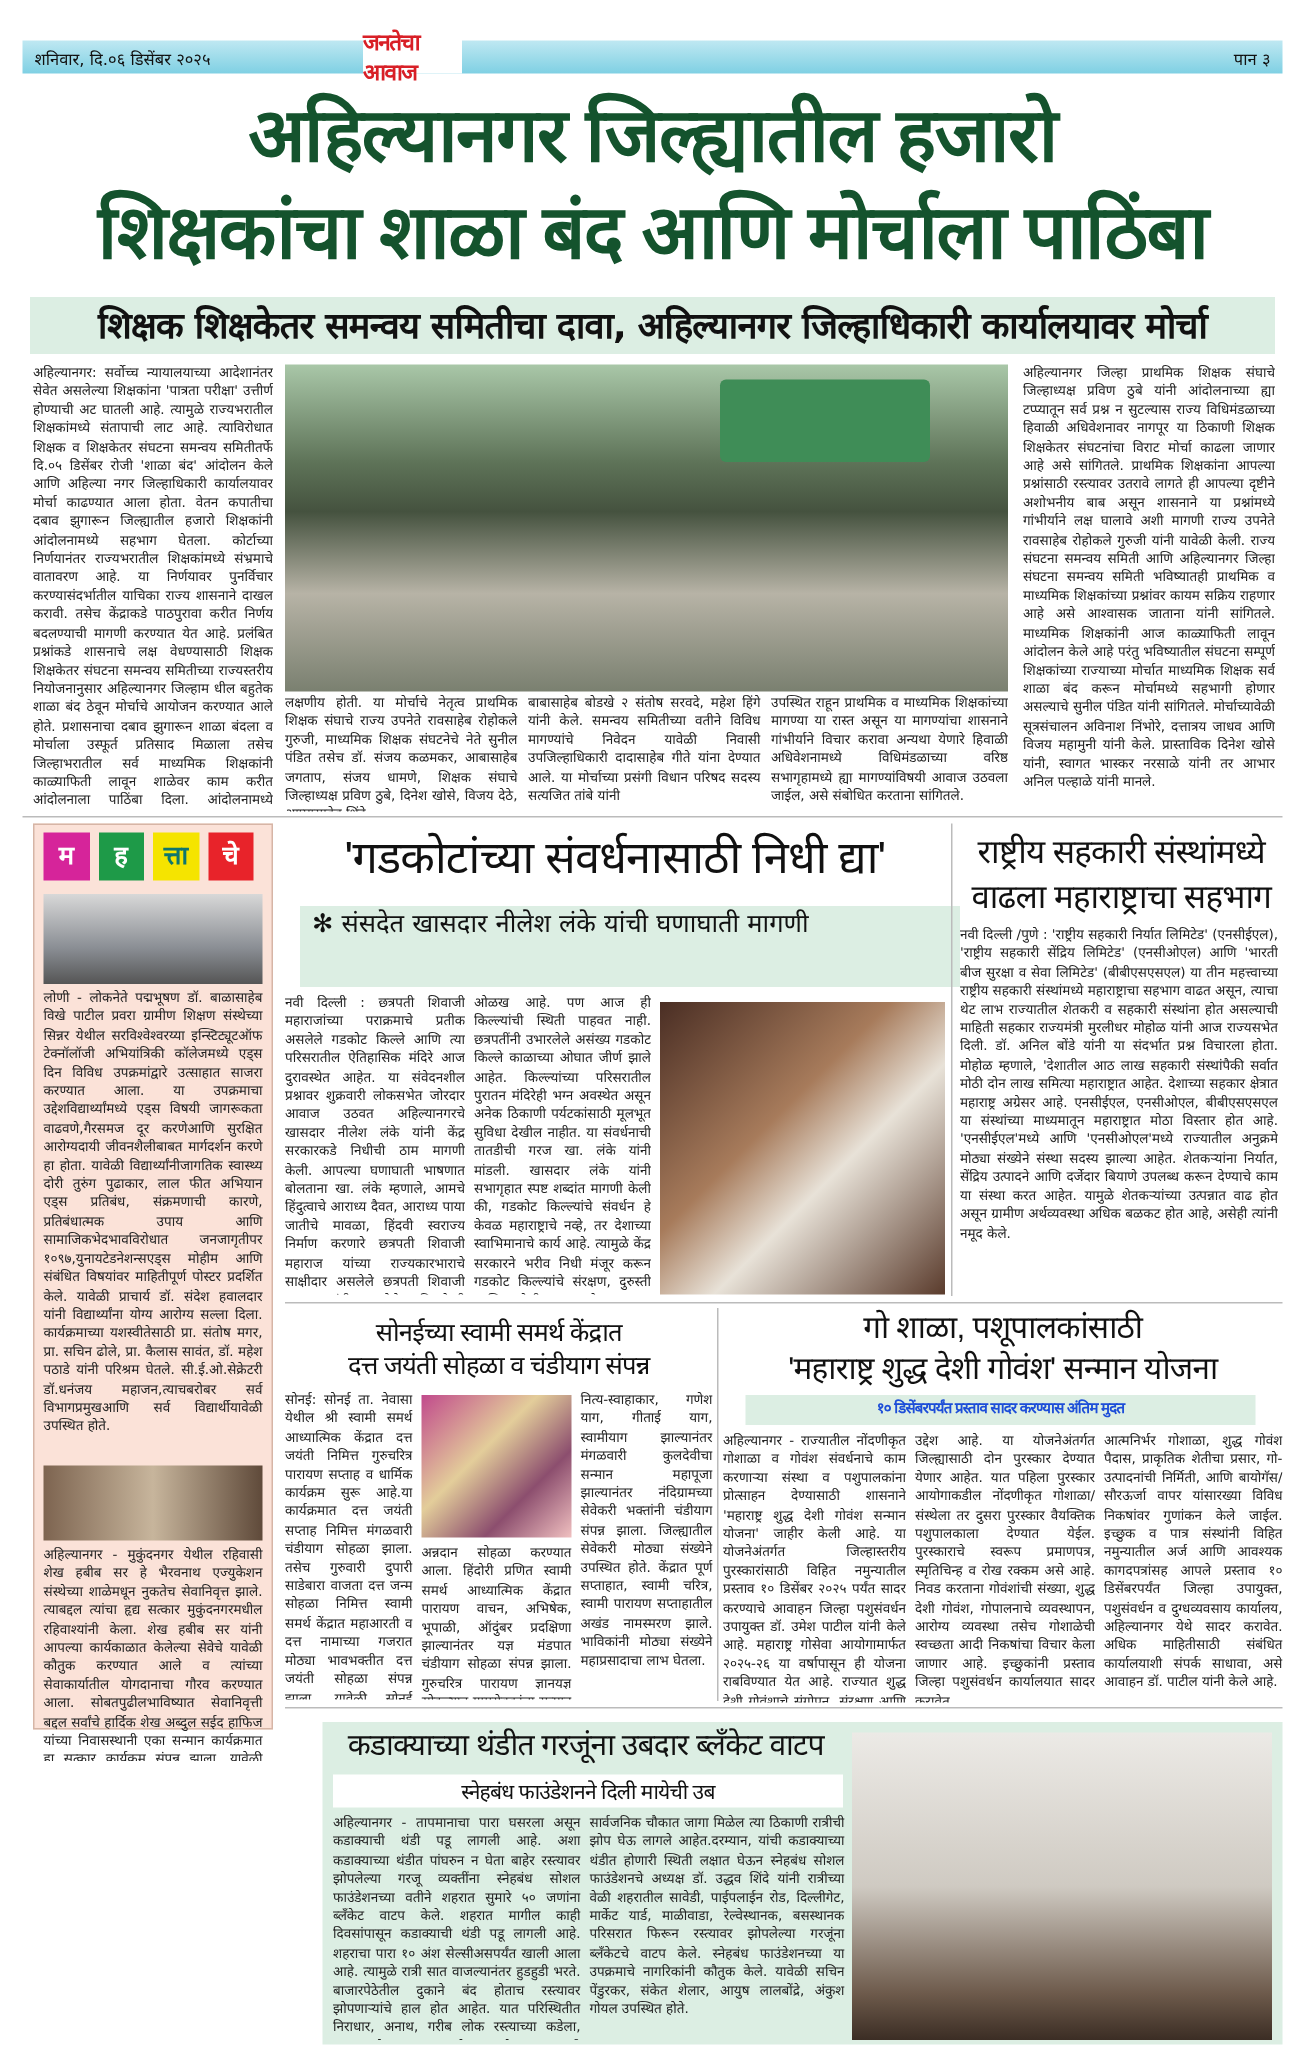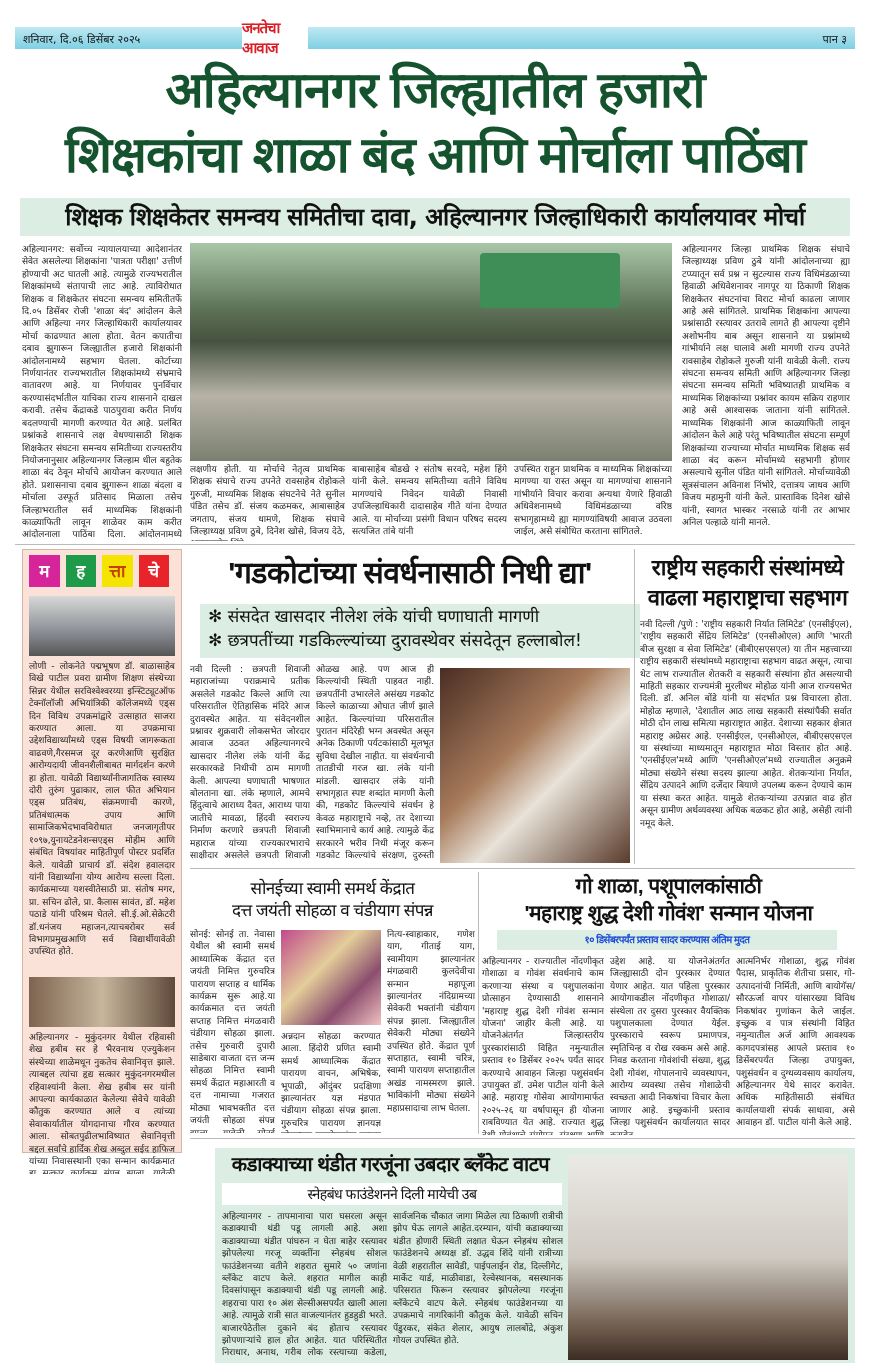--- a/index.html
+++ b/index.html
@@ -10,21 +10,21 @@
   .headline{left:15px;width:840px;text-align:center;font-weight:bold;font-family:"Liberation Sans",sans-serif;color:#14532d;letter-spacing:-1px}
   .h1a{top:60px;font-size:50px;line-height:60px}
   .h1b{top:125px;font-size:50px;line-height:60px}
   .subbar{left:20px;top:198px;width:830px;height:38px;background:#dceee3;font-size:24px;font-weight:bold;text-align:center;line-height:38px;letter-spacing:-0.5px}
   .col{font-size:9px;line-height:12.4px;text-align:justify;color:#222;overflow:hidden}
   .photo{background:linear-gradient(135deg,#6d7f68,#c7c0ad 40%,#8a9a7d 60%,#d9d4c6);overflow:hidden}
   .sidebox{background:#fbe2d8;border:1px solid #d6b5a6}
   .tile{display:inline-block;width:32px;height:32px;color:#fff;font-weight:bold;font-size:17px;text-align:center;line-height:32px;margin-right:6px}
   .bar{background:#dceee3}
   .rule{background:#bbb}
-  .hd{font-weight:bold;text-align:center;letter-spacing:-0.5px;font-family:"Liberation Sans",sans-serif}
+  .hd{font-weight:normal;text-align:center;letter-spacing:-0.5px;font-family:"Liberation Sans",sans-serif}
   .bullet{font-size:17px;line-height:24px;padding-left:8px}
 </style>
 </head>
 <body>
 
 <div class="abs masthead">
   <span>शनिवार, दि.०६ डिसेंबर २०२५</span>
   <span class="logo">जनतेचा आवाज</span>
   <span>पान ३</span>
 </div>
@@ -41,33 +41,32 @@
 <div class="abs col" style="left:352px;top:463px;width:155px;height:78px">बाबासाहेब बोडखे २ संतोष सरवदे, महेश हिंगे यांनी केले. समन्वय समितीच्या वतीने विविध मागण्यांचे निवेदन यावेळी निवासी उपजिल्हाधिकारी दादासाहेब गीते यांना देण्यात आले. या मोर्चाच्या प्रसंगी विधान परिषद सदस्य सत्यजित तांबे यांनी</div>
 <div class="abs col" style="left:514px;top:463px;width:158px;height:78px">उपस्थित राहून प्राथमिक व माध्यमिक शिक्षकांच्या मागण्या या रास्त असून या मागण्यांचा शासनाने गांभीर्याने विचार करावा अन्यथा येणारे हिवाळी अधिवेशनामध्ये विधिमंडळाच्या वरिष्ठ सभागृहामध्ये ह्या मागण्यांविषयी आवाज उठवला जाईल, असे संबोधित करताना सांगितले.</div>
 <div class="abs col" style="left:682px;top:243px;width:168px;height:298px">अहिल्यानगर जिल्हा प्राथमिक शिक्षक संघाचे जिल्हाध्यक्ष प्रविण ठुबे यांनी आंदोलनाच्या ह्या टप्प्यातून सर्व प्रश्न न सुटल्यास राज्य विधिमंडळाच्या हिवाळी अधिवेशनावर नागपूर या ठिकाणी शिक्षक शिक्षकेतर संघटनांचा विराट मोर्चा काढला जाणार आहे असे सांगितले. प्राथमिक शिक्षकांना आपल्या प्रश्नांसाठी रस्त्यावर उतरावे लागते ही आपल्या दृष्टीने अशोभनीय बाब असून शासनाने या प्रश्नांमध्ये गांभीर्याने लक्ष घालावे अशी मागणी राज्य उपनेते रावसाहेब रोहोकले गुरुजी यांनी यावेळी केली. राज्य संघटना समन्वय समिती आणि अहिल्यानगर जिल्हा संघटना समन्वय समिती भविष्यातही प्राथमिक व माध्यमिक शिक्षकांच्या प्रश्नांवर कायम सक्रिय राहणार आहे असे आश्वासक जाताना यांनी सांगितले. माध्यमिक शिक्षकांनी आज काळ्याफिती लावून आंदोलन केले आहे परंतु भविष्यातील संघटना सम्पूर्ण शिक्षकांच्या राज्याच्या मोर्चात माध्यमिक शिक्षक सर्व शाळा बंद करून मोर्चामध्ये सहभागी होणार असल्याचे सुनील पंडित यांनी सांगितले. मोर्चाच्यावेळी सूत्रसंचालन अविनाश निंभोरे, दत्तात्रय जाधव आणि विजय महामुनी यांनी केले. प्रास्ताविक दिनेश खोसे यांनी, स्वागत भास्कर नरसाळे यांनी तर आभार अनिल पल्हाळे यांनी मानले.</div>
 
 <div class="abs rule" style="left:15px;top:544px;width:840px;height:1px"></div>
 
 <div class="abs sidebox" style="left:22px;top:549px;width:160px;height:604px">
   <div style="padding:5px 6px;display:flex">
     <span class="tile" style="background:#d6249a">म</span>
     <span class="tile" style="background:#1e9a48">ह</span>
-    <span class="tile" style="background:#f5e400;color:#c2410c">त्ता</span>
+    <span class="tile" style="background:#f5e400;color:#0f766e">त्ता</span>
     <span class="tile" style="background:#e8232a">चे</span>
   </div>
   <div class="photo" style="margin:4px 6px;height:60px;background:linear-gradient(180deg,#d8d8d8,#8a8e94 60%,#555)"></div>
   <div class="col" style="padding:0 6px;height:315px">लोणी - लोकनेते पद्मभूषण डॉ. बाळासाहेब विखे पाटील प्रवरा ग्रामीण शिक्षण संस्थेच्या सिन्नर येथील सरविश्वेश्वरय्या इन्स्टिट्यूटऑफ टेक्नॉलॉजी अभियांत्रिकी कॉलेजमध्ये एड्स दिन विविध उपक्रमांद्वारे उत्साहात साजरा करण्यात आला. या उपक्रमाचा उद्देशविद्यार्थ्यांमध्ये एड्स विषयी जागरूकता वाढवणे,गैरसमज दूर करणेआणि सुरक्षित आरोग्यदायी जीवनशैलीबाबत मार्गदर्शन करणे हा होता. यावेळी विद्यार्थ्यांनीजागतिक स्वास्थ्य दोरी तुरुंग पुढाकार, लाल फीत अभियान एड्स प्रतिबंध, संक्रमणाची कारणे, प्रतिबंधात्मक उपाय आणि सामाजिकभेदभावविरोधात जनजागृतीपर १०९७,युनायटेडनेशन्सएड्स मोहीम आणि संबंधित विषयांवर माहितीपूर्ण पोस्टर प्रदर्शित केले. यावेळी प्राचार्य डॉ. संदेश हवालदार यांनी विद्यार्थ्यांना योग्य आरोग्य सल्ला दिला. कार्यक्रमाच्या यशस्वीतेसाठी प्रा. संतोष मगर, प्रा. सचिन ढोले, प्रा. कैलास सावंत, डॉ. महेश पठाडे यांनी परिश्रम घेतले. सी.ई.ओ.सेक्रेटरी डॉ.धनंजय महाजन,त्याचबरोबर सर्व विभागप्रमुखआणि सर्व विद्यार्थीयावेळी उपस्थित होते.</div>
   <div class="photo" style="margin:2px 6px;height:50px;background:linear-gradient(90deg,#7d6450,#c7b59c,#5f4a3a)"></div>
   <div class="col" style="padding:2px 6px;height:145px">अहिल्यानगर - मुकुंदनगर येथील रहिवासी शेख हबीब सर हे भैरवनाथ एज्युकेशन संस्थेच्या शाळेमधून नुकतेच सेवानिवृत्त झाले. त्याबद्दल त्यांचा हृद्य सत्कार मुकुंदनगरमधील रहिवाश्यांनी केला. शेख हबीब सर यांनी आपल्या कार्यकाळात केलेल्या सेवेचे यावेळी कौतुक करण्यात आले व त्यांच्या सेवाकार्यातील योगदानाचा गौरव करण्यात आला. सोबतपुढीलभाविष्यात सेवानिवृत्ती बद्दल सर्वांचे हार्दिक शेख अब्दुल सईद हाफिज यांच्या निवासस्थानी एका सन्मान कार्यक्रमात हा सत्कार कार्यक्रम संपन्न झाला. यावेळी राशीद्दीन शेख, हाजी रफ्फ मिर्झा, हाजी अलम शफी, यासी नगरसेविका नसीम खानसाहेब आदी उपस्थित होते.</div>
 </div>
 
 <div class="abs hd" style="left:190px;top:553px;width:440px;font-size:30px;line-height:40px">'गडकोटांच्या संवर्धनासाठी निधी द्या'</div>
 <div class="abs bar" style="left:200px;top:604px;width:440px;height:54px">
   <div class="bullet"><span>✻ </span><span>संसदेत खासदार नीलेश लंके यांची घणाघाती मागणी</span></div>
-  <div class="bullet"><span>✻ </span><span>छत्रपतींच्या गडकिल्ल्यांच्या दुरावस्थेवर संसदेतून हल्लाबोल!</span></div>
 </div>
 <div class="abs col" style="left:190px;top:663px;width:120px;height:200px">नवी दिल्ली : छत्रपती शिवाजी महाराजांच्या पराक्रमाचे प्रतीक असलेले गडकोट किल्ले आणि त्या परिसरातील ऐतिहासिक मंदिरे आज दुरावस्थेत आहेत. या संवेदनशील प्रश्नावर शुक्रवारी लोकसभेत जोरदार आवाज उठवत अहिल्यानगरचे खासदार नीलेश लंके यांनी केंद्र सरकारकडे निधीची ठाम मागणी केली. आपल्या घणाघाती भाषणात बोलताना खा. लंके म्हणाले, आमचे हिंदुत्वाचे आराध्य दैवत, आराध्य पाया जातीचे मावळा, हिंदवी स्वराज्य निर्माण करणारे छत्रपती शिवाजी महाराज यांच्या राज्यकारभाराचे साक्षीदार असलेले छत्रपती शिवाजी महाराज यांनी उभारलेले गडकिल्ले ही आपली सांस्कृतिक ऐतिहासिक वारसा असून ती जपण्याची जबाबदारी आहे.</div>
 <div class="abs col" style="left:316px;top:663px;width:118px;height:200px">ओळख आहे. पण आज ही किल्ल्यांची स्थिती पाहवत नाही. छत्रपतींनी उभारलेले असंख्य गडकोट किल्ले काळाच्या ओघात जीर्ण झाले आहेत. किल्ल्यांच्या परिसरातील पुरातन मंदिरेही भग्न अवस्थेत असून अनेक ठिकाणी पर्यटकांसाठी मूलभूत सुविधा देखील नाहीत. या संवर्धनाची तातडीची गरज खा. लंके यांनी मांडली. खासदार लंके यांनी सभागृहात स्पष्ट शब्दांत मागणी केली की, गडकोट किल्ल्यांचे संवर्धन हे केवळ महाराष्ट्राचे नव्हे, तर देशाच्या स्वाभिमानाचे कार्य आहे. त्यामुळे केंद्र सरकारने भरीव निधी मंजूर करून गडकोट किल्ल्यांचे संरक्षण, दुरुस्ती आणि सुशोभीकरण करावे.</div>
 <div class="abs photo" style="left:440px;top:668px;width:190px;height:195px;background:linear-gradient(135deg,#4a2e24,#a77b5b 40%,#e8e2d8 60%,#5a3b2c)"></div>
 
 <div class="abs rule" style="left:634px;top:549px;width:1px;height:315px"></div>
 
 <div class="abs hd" style="left:640px;top:553px;width:215px;font-size:22px;line-height:30px">राष्ट्रीय सहकारी संस्थांमध्ये वाढला महाराष्ट्राचा सहभाग</div>
 <div class="abs col" style="left:640px;top:618px;width:212px;height:247px">नवी दिल्ली /पुणे : 'राष्ट्रीय सहकारी निर्यात लिमिटेड' (एनसीईएल), 'राष्ट्रीय सहकारी सेंद्रिय लिमिटेड' (एनसीओएल) आणि 'भारती बीज सुरक्षा व सेवा लिमिटेड' (बीबीएसएसएल) या तीन महत्त्वाच्या राष्ट्रीय सहकारी संस्थांमध्ये महाराष्ट्राचा सहभाग वाढत असून, त्याचा थेट लाभ राज्यातील शेतकरी व सहकारी संस्थांना होत असल्याची माहिती सहकार राज्यमंत्री मुरलीधर मोहोळ यांनी आज राज्यसभेत दिली. डॉ. अनिल बोंडे यांनी या संदर्भात प्रश्न विचारला होता. मोहोळ म्हणाले, 'देशातील आठ लाख सहकारी संस्थांपैकी सर्वात मोठी दोन लाख समित्या महाराष्ट्रात आहेत. देशाच्या सहकार क्षेत्रात महाराष्ट्र अग्रेसर आहे. एनसीईएल, एनसीओएल, बीबीएसएसएल या संस्थांच्या माध्यमातून महाराष्ट्रात मोठा विस्तार होत आहे. 'एनसीईएल'मध्ये आणि 'एनसीओएल'मध्ये राज्यातील अनुक्रमे मोठ्या संख्येने संस्था सदस्य झाल्या आहेत. शेतकऱ्यांना निर्यात, सेंद्रिय उत्पादने आणि दर्जेदार बियाणे उपलब्ध करून देण्याचे काम या संस्था करत आहेत. यामुळे शेतकऱ्यांच्या उत्पन्नात वाढ होत असून ग्रामीण अर्थव्यवस्था अधिक बळकट होत आहे, असेही त्यांनी नमूद केले.</div>
 

